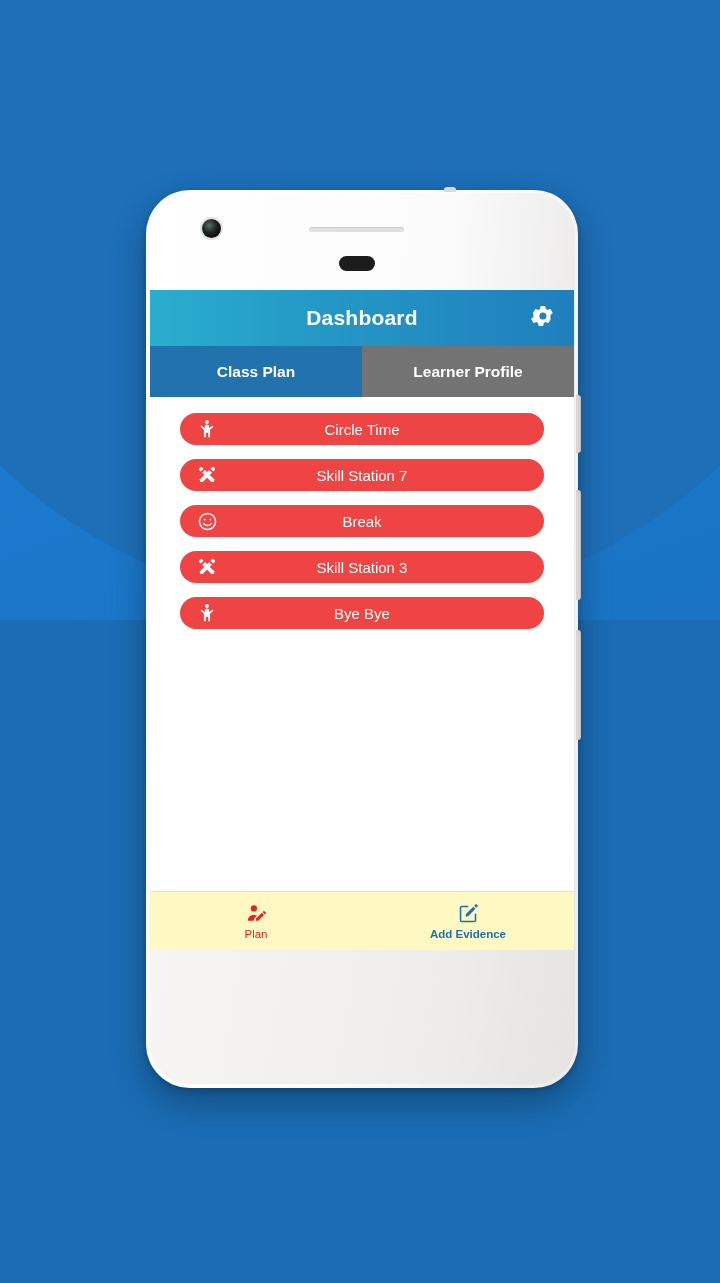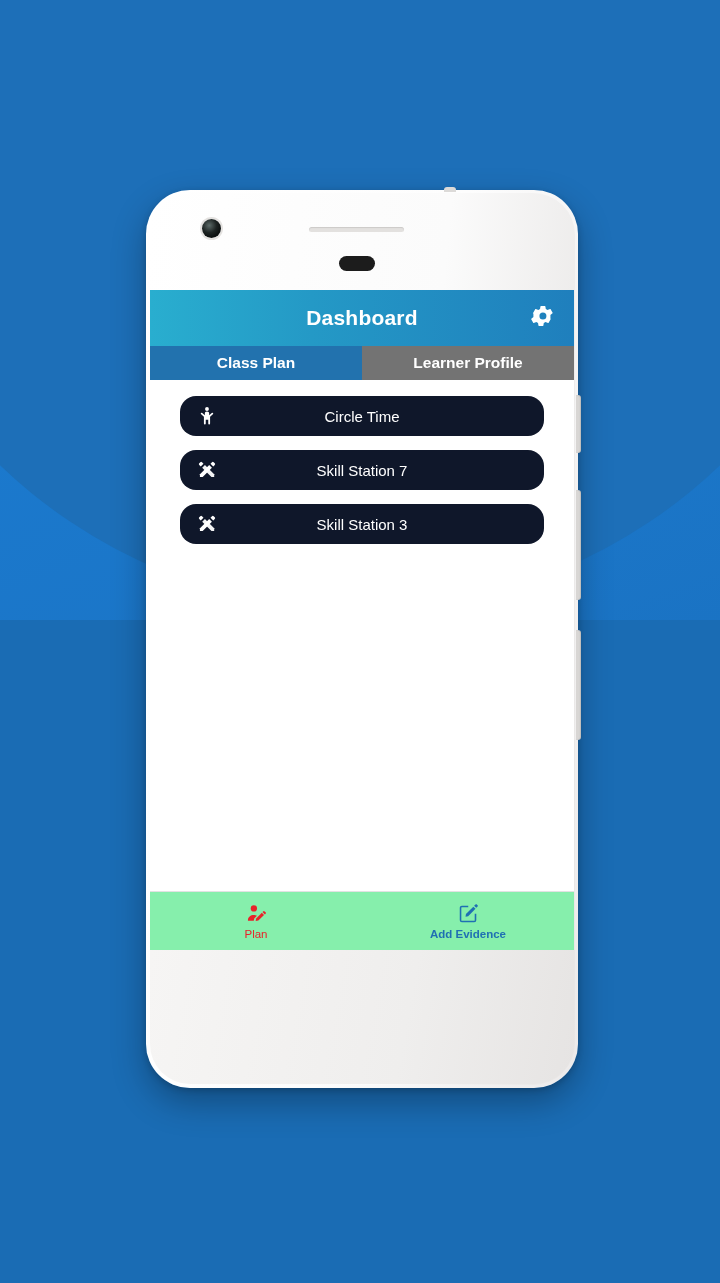--- a/index.html
+++ b/index.html
@@ -137,21 +137,21 @@
     right: 18px;
     top: 50%;
     transform: translateY(-50%);
     width: 28px;
     height: 28px;
     display: flex;
     align-items: center;
     justify-content: center;
   }
 
-  .tabs { display: flex; height: 34px; }
+  .tabs { display: flex; height: 51px; }
   .tab {
     flex: 1;
     display: flex;
     align-items: center;
     justify-content: center;
     color: #ffffff;
     font-size: 15.5px;
     font-weight: bold;
   }
   .tab.active { background: #2272ae; }
@@ -159,24 +159,24 @@
 
   .list-area {
     background: #ffffff;
     padding: 16px 30px 0 30px;
     height: 470px;
     box-sizing: border-box;
   }
 
   .plan-item {
     position: relative;
-    height: 40px;
+    height: 32px;
     margin-bottom: 14px;
     border-radius: 16px;
-    background: #0f172a;
+    background: #ef4444;
     display: flex;
     align-items: center;
     justify-content: center;
   }
   .plan-icon {
     position: absolute;
     left: 16px;
     top: 50%;
     transform: translateY(-50%);
     width: 22px;
@@ -198,21 +198,21 @@
     height: 1px;
     background: #e2e2e2;
   }
 
   .bottom-nav {
     position: absolute;
     left: 0;
     bottom: 0;
     width: 424px;
     height: 58px;
-    background: #86efac;
+    background: #fef9c3;
     display: flex;
     align-items: center;
   }
   .nav-item {
     flex: 1;
     display: flex;
     flex-direction: column;
     align-items: center;
     justify-content: center;
     gap: 3px;
@@ -293,34 +293,54 @@
             <svg width="20" height="20" viewBox="0 0 24 24" fill="#ffffff">
               <path d="M3.5 17.2 14.6 6.1l3.3 3.3L6.8 20.5H3.5z"></path>
               <path d="M16.2 4.5 18 2.7a1.4 1.4 0 0 1 2 0l1.3 1.3a1.4 1.4 0 0 1 0 2l-1.8 1.8z"></path>
               <path d="M20.6 17.2 9.5 6.1 6.2 9.4l11.1 11.1h3.3z" opacity="0.95"></path>
               <path d="M7.8 4.5 6 2.7a1.4 1.4 0 0 0-2 0L2.7 4a1.4 1.4 0 0 0 0 2l1.8 1.8z"></path>
             </svg>
           </span>
           <span class="plan-label">Skill Station 7</span>
         </div>
 
+        <div class="plan-item">
+          <span class="plan-icon">
+            <svg width="21" height="21" viewBox="0 0 24 24" fill="none" stroke="#ffffff" stroke-width="1.7">
+              <circle cx="12" cy="12" r="9.2"></circle>
+              <circle cx="8.7" cy="9.8" r="1" fill="#ffffff" stroke="none"></circle>
+              <circle cx="15.3" cy="9.8" r="1" fill="#ffffff" stroke="none"></circle>
+              <path d="M7.8 14.4a5 5 0 0 0 8.4 0" stroke-linecap="round"></path>
+            </svg>
+          </span>
+          <span class="plan-label">Break</span>
+        </div>
 
 
         <div class="plan-item">
           <span class="plan-icon">
             <svg width="20" height="20" viewBox="0 0 24 24" fill="#ffffff">
               <path d="M3.5 17.2 14.6 6.1l3.3 3.3L6.8 20.5H3.5z"></path>
               <path d="M16.2 4.5 18 2.7a1.4 1.4 0 0 1 2 0l1.3 1.3a1.4 1.4 0 0 1 0 2l-1.8 1.8z"></path>
               <path d="M20.6 17.2 9.5 6.1 6.2 9.4l11.1 11.1h3.3z" opacity="0.95"></path>
               <path d="M7.8 4.5 6 2.7a1.4 1.4 0 0 0-2 0L2.7 4a1.4 1.4 0 0 0 0 2l1.8 1.8z"></path>
             </svg>
           </span>
           <span class="plan-label">Skill Station 3</span>
         </div>
 
+        <div class="plan-item">
+          <span class="plan-icon">
+            <svg width="20" height="20" viewBox="0 0 24 24" fill="#ffffff">
+              <circle cx="12" cy="3.6" r="2.3"></circle>
+              <path d="M12 6.6c-1.6 0-2.6.9-2.6 2.3v2.2l-3.1-2.6a1 1 0 1 0-1.3 1.5l3.3 2.9v8.1a1.1 1.1 0 0 0 2.2 0v-4.4h3v4.4a1.1 1.1 0 0 0 2.2 0v-8.1l3.3-2.9a1 1 0 1 0-1.3-1.5l-3.1 2.6V8.9c0-1.4-1-2.3-2.6-2.3z"></path>
+            </svg>
+          </span>
+          <span class="plan-label">Bye Bye</span>
+        </div>
 
       </div>
 
       <div class="nav-divider"></div>
 
       <div class="bottom-nav">
 
         <div class="nav-item active">
           <span class="nav-icon">
             <svg width="21" height="21" viewBox="0 0 24 24" fill="#e8222a">

